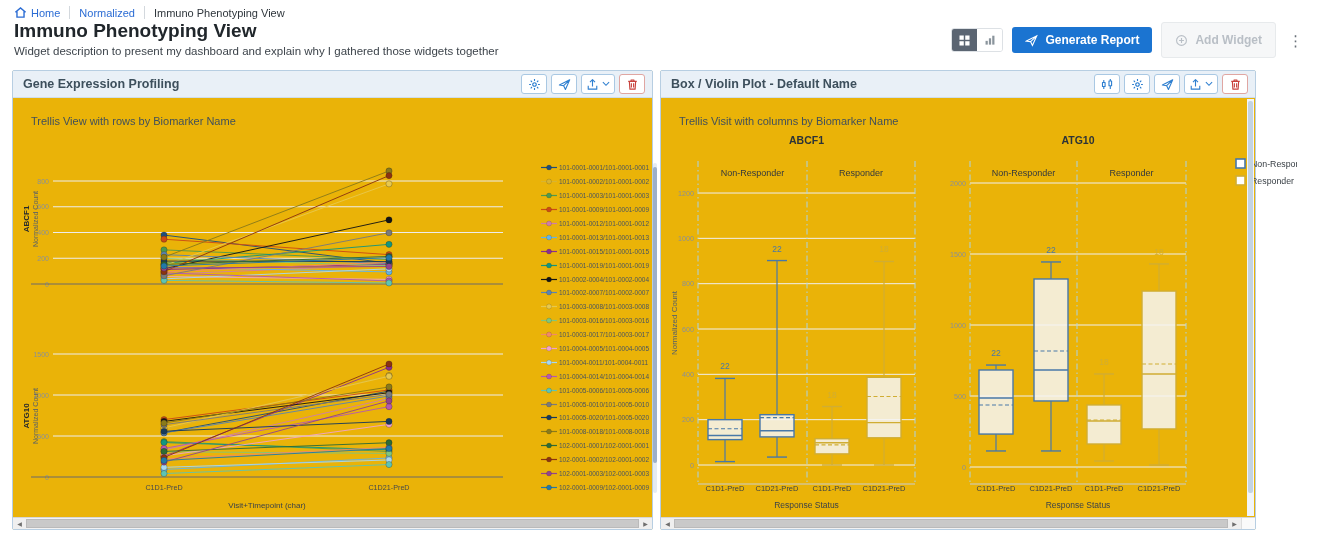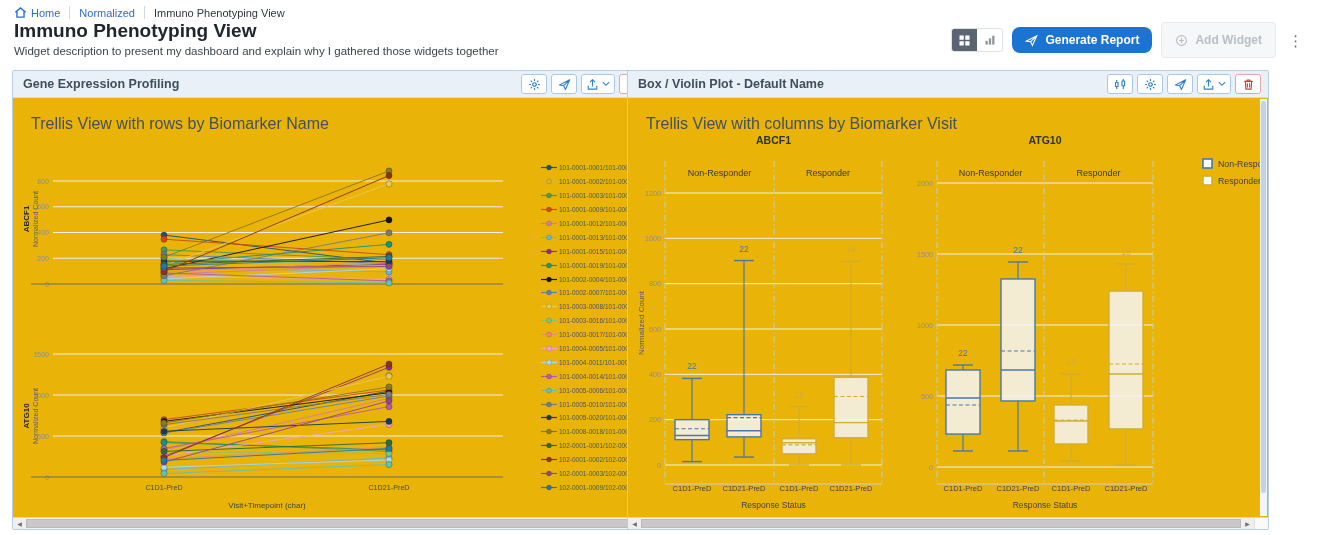--- a/index.html
+++ b/index.html
@@ -14,34 +14,34 @@
   .breadcrumb{position:absolute;top:6px;left:14px;display:flex;align-items:center;gap:9px;font-size:11px;}
   .crumb{color:#2b6cd4;font-weight:400;display:flex;align-items:center;gap:4px;cursor:pointer;}
   .crumb.current{color:#2e353b;}
   .crumb-sep{width:1px;height:13px;background:#d3d8dd;}
   .page-title{position:absolute;top:20px;left:14px;font-size:19px;font-weight:700;color:#20262b;}
   .page-desc{position:absolute;top:45px;left:14px;font-size:11.5px;color:#3d444b;}
   .top-actions{position:absolute;top:22px;right:12px;display:flex;align-items:center;gap:9px;}
   .seg{display:flex;border:1px solid #dde1e5;border-radius:3px;overflow:hidden;background:#fff;}
   .seg-btn{width:25px;height:22px;display:flex;align-items:center;justify-content:center;cursor:pointer;background:#fff;}
   .seg-btn.active{background:#5b6572;}
-  .btn-primary{background:#1b74d1;color:#fff;font-size:12px;font-weight:700;height:26px;padding:0 13px;border-radius:8px;display:flex;align-items:center;gap:7px;border:none;cursor:pointer;}
+  .btn-primary{background:#1b74d1;color:#fff;font-size:12px;font-weight:700;height:26px;padding:0 13px;border-radius:3px;display:flex;align-items:center;gap:7px;border:none;cursor:pointer;}
   .btn-disabled{background:#f6f7f8;color:#b9bfc6;font-size:12px;font-weight:700;height:36px;padding:0 13px;border-radius:3px;display:flex;align-items:center;gap:7px;border:1px solid #e7eaec;}
   .kebab{color:#6a727a;font-size:15px;padding:0 3px;cursor:pointer;line-height:1;}
 
   
   .widget{position:absolute;top:70px;height:460px;background:#eab308;border:1px solid #b7cee2;border-radius:2px;box-sizing:border-box;}
   #widget-left{left:12px;width:641px;}
-  #widget-right{left:627px;width:642px;}
+  #widget-right{left:660px;width:596px;}
   .widget-header{height:27px;background:#e9f0f7;border-bottom:1px solid #cfdeeb;display:flex;align-items:center;justify-content:space-between;padding:0 7px 0 10px;box-sizing:border-box;}
   .widget-title{font-size:12.5px;font-weight:700;color:#3d4f5c;}
   .toolbar{display:flex;gap:4px;}
   .tool-btn{min-width:26px;height:20px;background:#fff;border:1px solid #a9c8e3;border-radius:3px;display:flex;align-items:center;justify-content:center;gap:3px;padding:0 4px;cursor:pointer;box-sizing:border-box;}
   .tool-btn.danger{border-color:#e0a6a2;}
-  .widget-sub{position:absolute;left:18px;top:44px;font-size:16px;color:#41505b;}
+  .widget-sub{position:absolute;left:18px;top:44px;font-size:11px;color:#41505b;}
   .chart-svg{position:absolute;left:6px;top:56px;}
 
   
   .legend{position:absolute;left:528px;top:90px;width:110px;height:334px;overflow:hidden;}
   .legend-item{display:flex;align-items:center;gap:2px;height:13.9px;cursor:pointer;}
   .legend-label{font-size:6.5px;color:#49545f;white-space:nowrap;}
   .legend-scroll{position:absolute;left:640px;top:92px;width:4px;height:330px;background:#e4ebf3;border-radius:2px;}
   .legend-scroll-thumb{position:absolute;left:0;top:4px;width:4px;height:296px;background:#9cafc9;border-radius:2px;}
 
   
@@ -565,21 +565,21 @@
             <path d="M1 1 L4.5 4.5 L8 1" fill="none" stroke="#2e7fd0" stroke-width="1.2"></path>
           </svg>
         </div>
         <div class="tool-btn danger">
           <svg width="13" height="13" viewBox="0 0 14 14">
             <path d="M2.4 3.6h9.2 M5.4 3.6V2.1h3.2v1.5 M3.6 3.6l.6 8.4h5.6l.6-8.4 M5.8 5.6v4.6 M8.2 5.6v4.6" fill="none" stroke="#c8413c" stroke-width="1.2" stroke-linejoin="round"></path>
           </svg>
         </div>
       </div>
   </div>
-  <div class="widget-sub">Trellis View with columns by Biomarker Visit</div>
+  <div class="widget-sub">Trellis Visit with columns by Biomarker Name</div>
   <svg id="box-svg" class="chart-svg" width="630" height="392">
       <line x1="31" y1="338" x2="248" y2="338" stroke="#efefef" stroke-width="1"></line>
       <text x="27" y="340.5" font-size="7.2" fill="#8b9095" text-anchor="end">0</text>
       <line x1="31" y1="292.67" x2="248" y2="292.67" stroke="#efefef" stroke-width="1"></line>
       <text x="27" y="295.17" font-size="7.2" fill="#8b9095" text-anchor="end">200</text>
       <line x1="31" y1="247.34" x2="248" y2="247.34" stroke="#efefef" stroke-width="1"></line>
       <text x="27" y="249.84" font-size="7.2" fill="#8b9095" text-anchor="end">400</text>
       <line x1="31" y1="202.01000000000002" x2="248" y2="202.01000000000002" stroke="#efefef" stroke-width="1"></line>
       <text x="27" y="204.51000000000002" font-size="7.2" fill="#8b9095" text-anchor="end">600</text>
       <line x1="31" y1="156.68" x2="248" y2="156.68" stroke="#efefef" stroke-width="1"></line>

